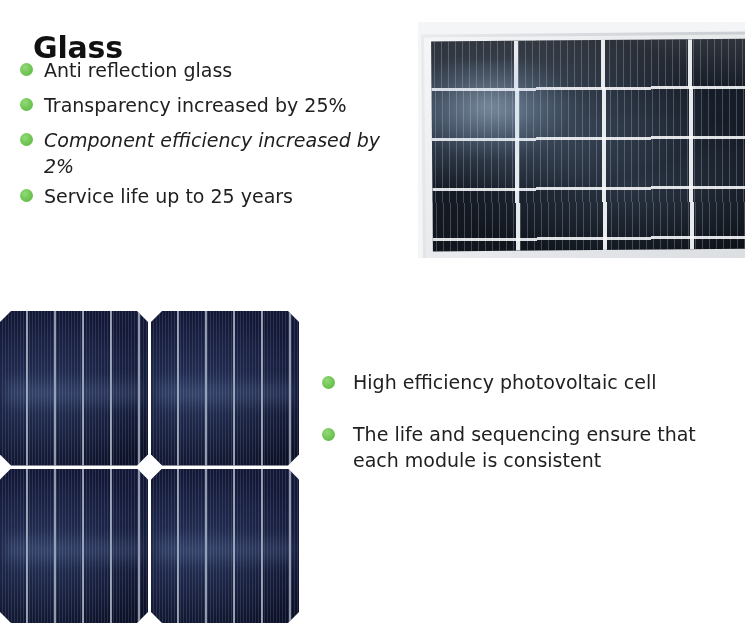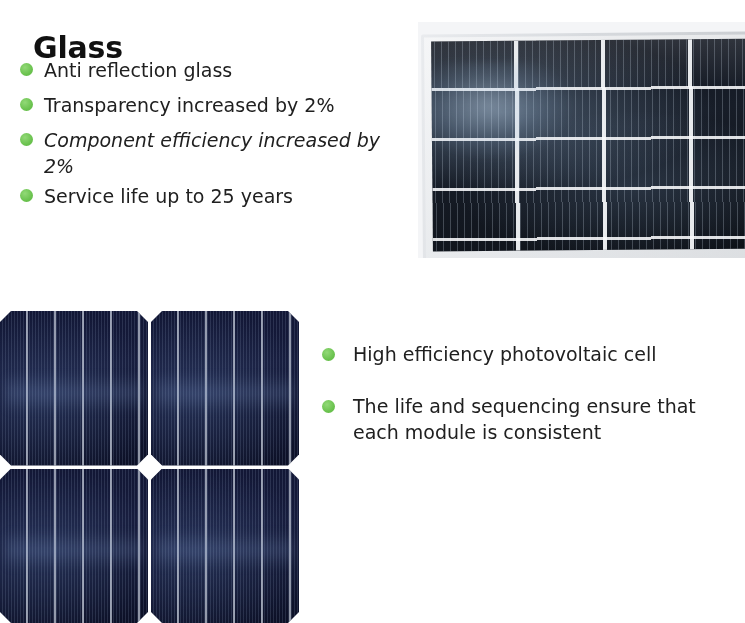--- a/index.html
+++ b/index.html
@@ -63,21 +63,21 @@
 
   
   #glass-heading { left: 33px; top: 6px; }
   #glass-list { left: 20px; top: 57px; width: 392px; }
   #glass-list .feature-item { padding-left: 24px; margin-bottom: 9px; }
   #glass-list .bullet-dot { top: 6px; }
   #glass-list .feature-item:nth-child(3) { margin-bottom: 4px; font-style: italic; }
 
   
   #cell-heading { left: 349px; top: 301px; }
-  #cell-list { left: 322px; top: 341px; width: 415px; }
+  #cell-list { left: 322px; top: 369px; width: 415px; }
   #cell-list .feature-item { padding-left: 31px; margin-bottom: 26px; }
   #cell-list .bullet-dot { top: 7px; }
 
   
   .photo {
     position: absolute;
     overflow: hidden;
     background: #ffffff;
   }
 
@@ -263,21 +263,21 @@
 
   <h2 class="section-heading" id="glass-heading">Glass</h2>
 
   <ul class="feature-list" id="glass-list">
     <li class="feature-item">
       <span class="bullet-dot"></span>
       <span class="feature-text">Anti reflection glass</span>
     </li>
     <li class="feature-item">
       <span class="bullet-dot"></span>
-      <span class="feature-text">Transparency increased by 2%</span>
+      <span class="feature-text">Transparency increased by 25%</span>
     </li>
     <li class="feature-item">
       <span class="bullet-dot"></span>
       <span class="feature-text">Component efficiency increased by 2%</span>
     </li>
     <li class="feature-item">
       <span class="bullet-dot"></span>
       <span class="feature-text">Service life up to 25 years</span>
     </li>
   </ul>

